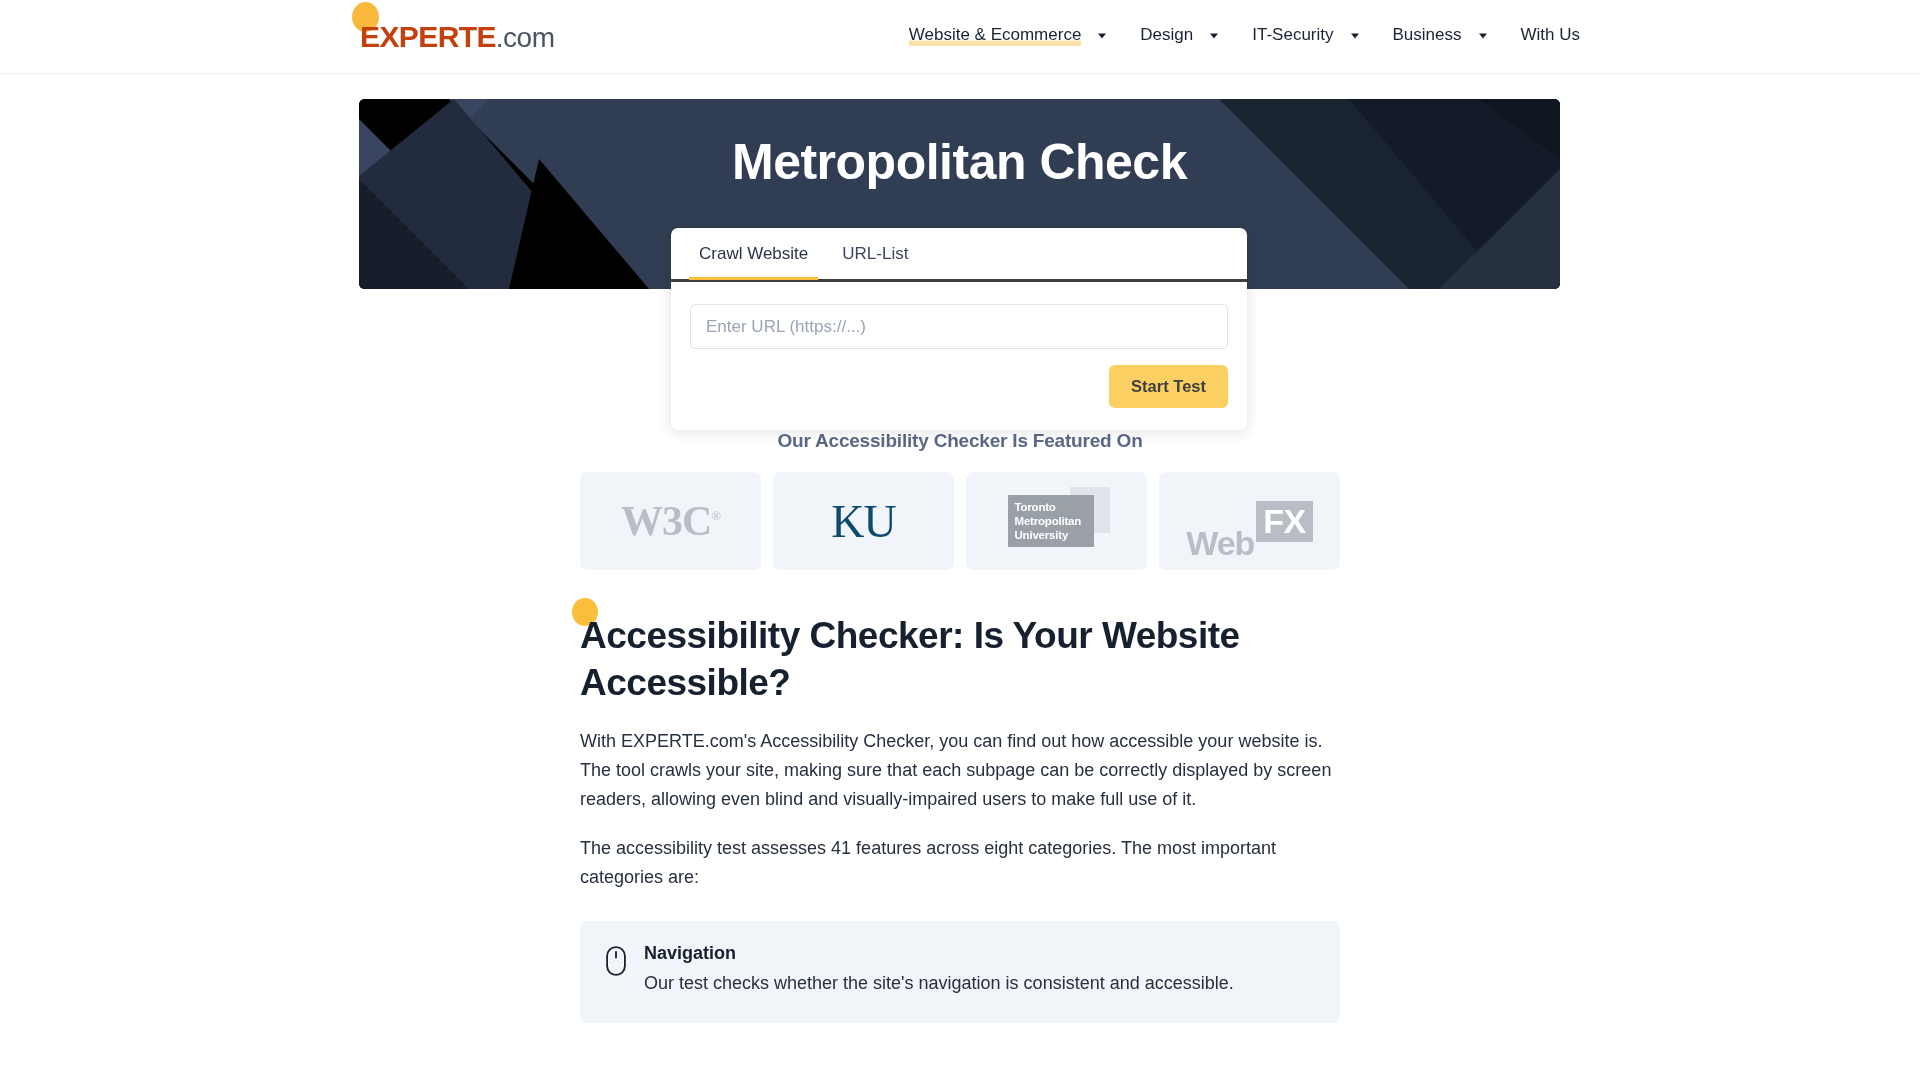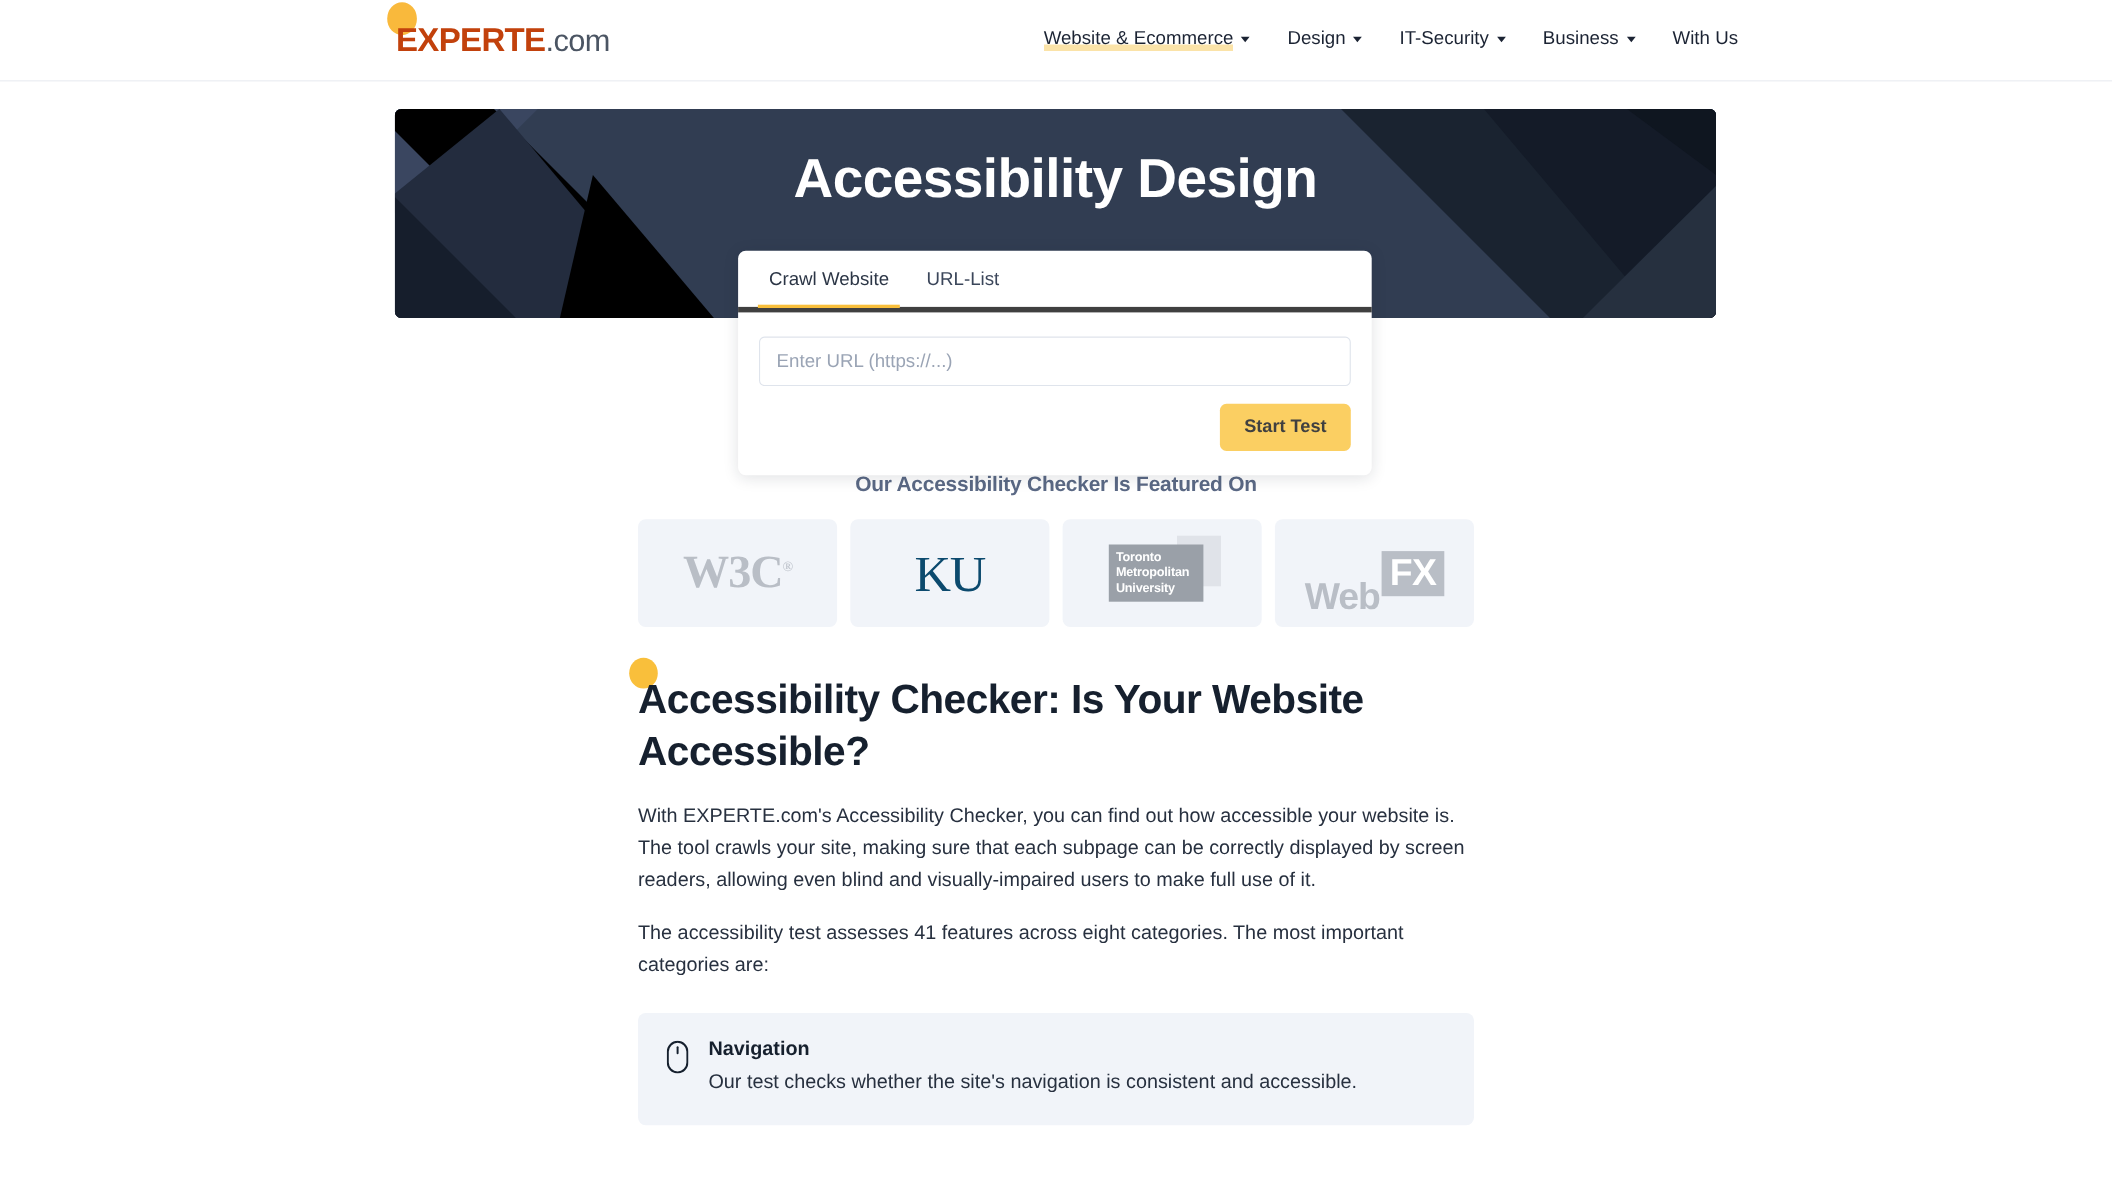--- a/index.html
+++ b/index.html
@@ -68,21 +68,21 @@
     right: 340px;
     top: 50%;
     transform: translateY(-50%);
     display: flex;
     align-items: center;
     gap: 34px;
   }
   .nav-item {
     display: flex;
     align-items: center;
-    gap: 7px;
+    gap: 17px;
     font-size: 17px;
     color: #1b2333;
     cursor: pointer;
     white-space: nowrap;
     position: relative;
     padding-bottom: 3px;
   }
   .nav-item.active .nav-label {
     box-shadow: inset 0 -6px 0 #fbe3a8;
   }
@@ -128,21 +128,21 @@
     width: 576px;
     background: #ffffff;
     border-radius: 7px;
     box-shadow: 0 2px 14px rgba(20,30,50,0.13);
     z-index: 5;
     padding-bottom: 22px;
   }
   .tabs {
     display: flex;
     gap: 0;
-    border-bottom: 5px solid #404040;
+    border-bottom: 3px solid #404040;
     padding: 0 18px;
   }
   .tab {
     font-size: 17px;
     color: #2b3545;
     padding: 16px 10px 13px 10px;
     cursor: pointer;
     border-bottom: 3px solid transparent;
     margin-bottom: -1px;
     white-space: nowrap;
@@ -361,21 +361,21 @@
       <polygon points="90,0 300,210 190,210 -20,0" fill="#273säker"></polygon>
       <polygon points="95,0 255,190 95,190 -10,85" fill="#232c3e"></polygon>
       <polygon points="0,80 110,190 0,190" fill="#161e2c"></polygon>
       <polygon points="150,190 290,190 180,60" fill="#2b3executive"></polygon>
       <polygon points="860,0 1000,0 1201,200 1060,200" fill="#1a2330"></polygon>
       <polygon points="990,0 1201,0 1201,190 1150,190" fill="#141b28"></polygon>
       <polygon points="1080,190 1201,70 1201,190" fill="#26303f"></polygon>
       <polygon points="1201,0 1201,60 1120,0" fill="#0f1620"></polygon>
     </g>
   </svg>
-  <h1 class="hero-title">Accessibility Design</h1>
+  <h1 class="hero-title">Metropolitan Check</h1>
 </section>
 
 <div class="form-card">
 
   <div class="tabs">
     <div class="tab active">Crawl Website</div>
     <div class="tab inactive">URL-List</div>
   </div>
 
   <div class="form-body">

